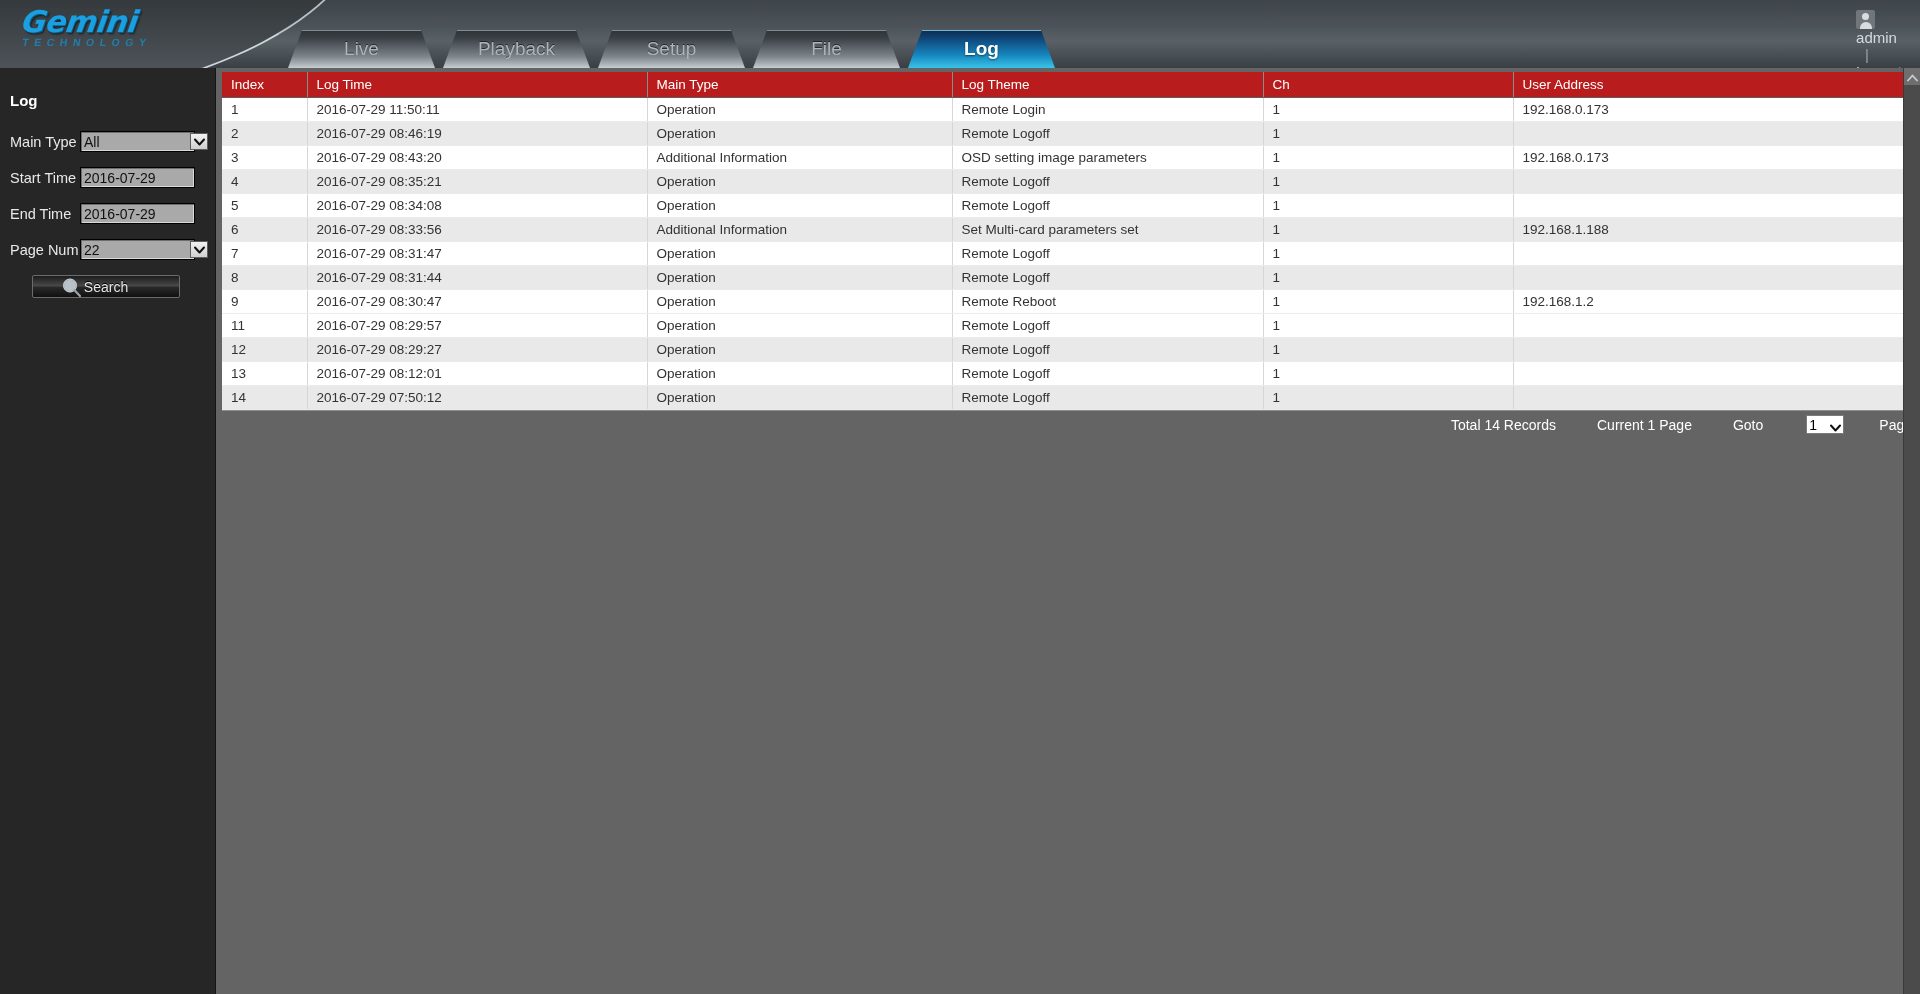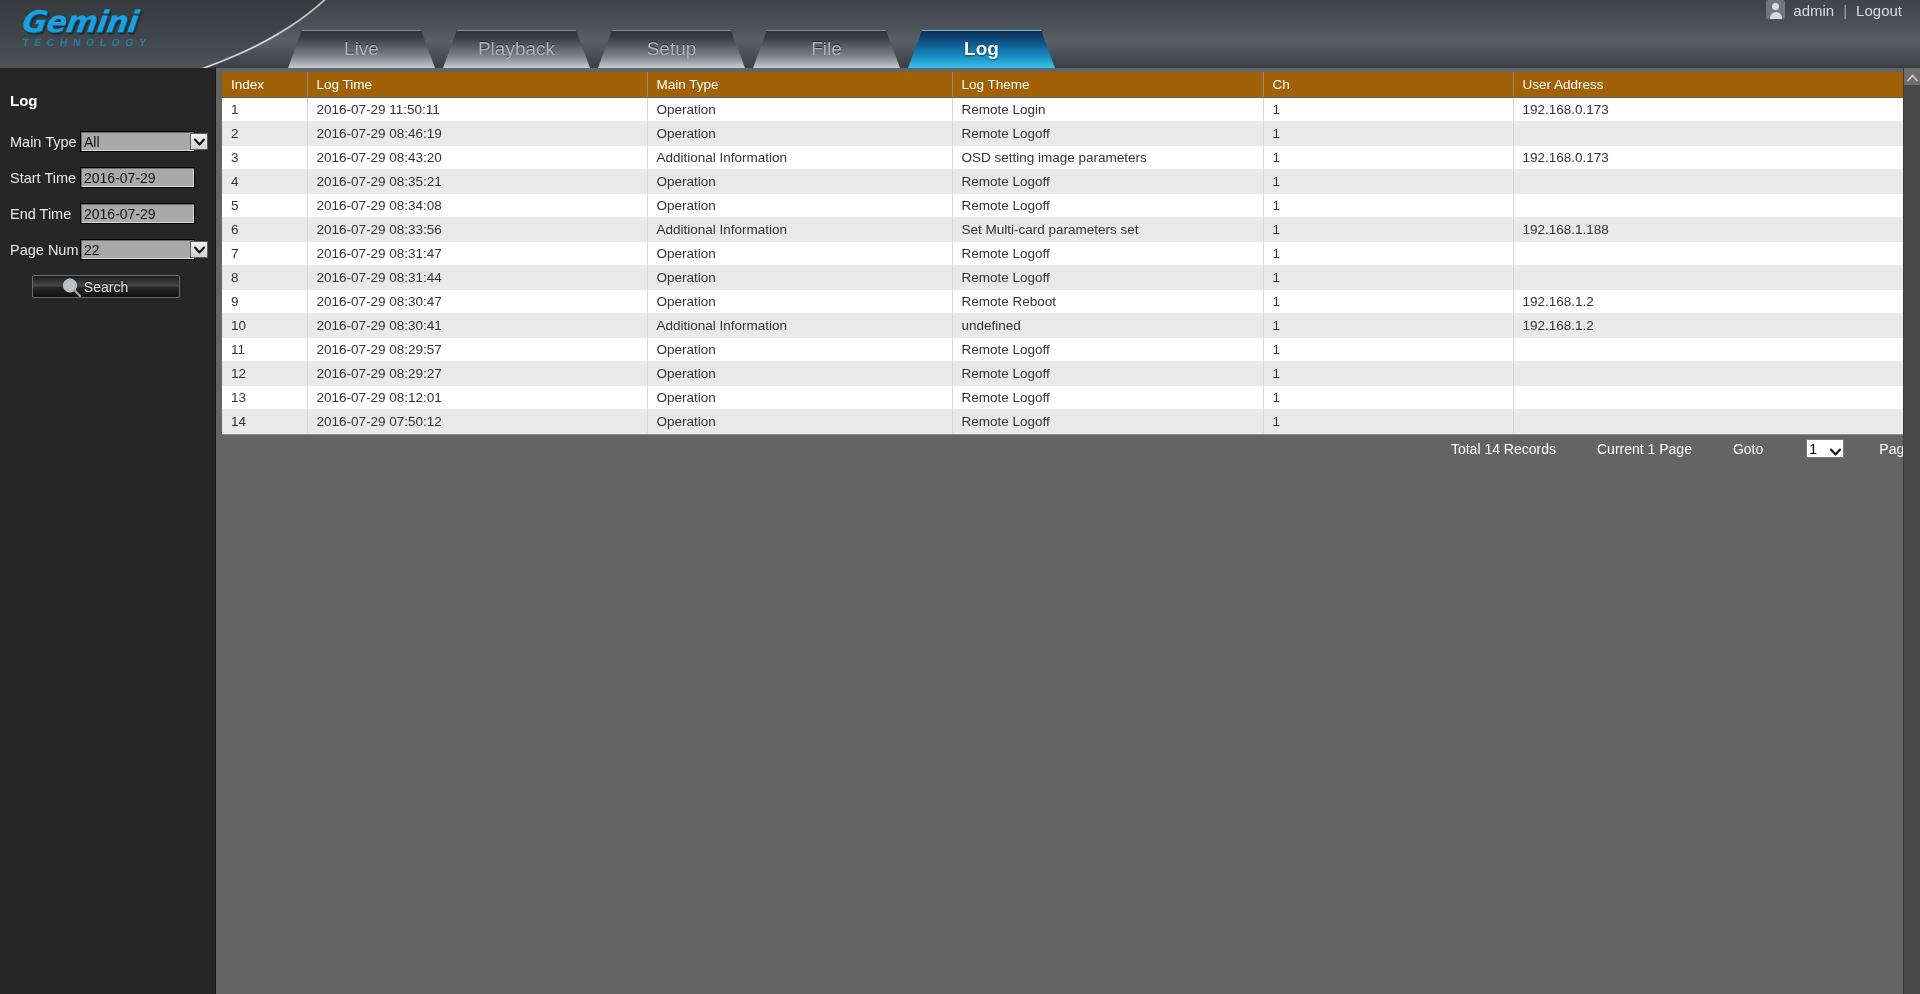--- a/index.html
+++ b/index.html
@@ -73,24 +73,25 @@
   }
   .tab.active {
     background: linear-gradient(to bottom, #0c2b4e 0%, #0f4a7e 25%, #1685bd 65%, #39c3e8 100%);
     color: #ffffff;
     font-weight: bold;
     text-shadow: 0 1px 2px rgba(0,0,0,.5);
   }
   .tab.active::before { border-top: 1px solid rgba(160,225,250,.75); }
 
   .user-area {
-    position: absolute; right: 18px; top: 0;
-    display: flex; align-items: flex-end;
+    position: absolute; right: 18px; top: 10px;
+    display: flex; align-items: flex-start;
     font-size: 15px; color: #d6dadd;
     z-index: 6;
+    flex-direction: column;
   }
   .avatar {
     width: 19px; height: 19px; margin-right: 8px;
     background: #6f777c;
     border-radius: 2px;
     position: relative; overflow: hidden;
   }
   .avatar::before {
     content: ""; position: absolute;
     left: 6px; top: 3px; width: 7px; height: 7px;
@@ -185,21 +186,21 @@
     background: #fff;
     border-bottom: 1px solid #8d8d8d;
   }
   table.log-table {
     width: 100%;
     border-collapse: collapse;
     table-layout: fixed;
     font-size: 13.5px;
   }
   table.log-table th {
-    background: #a16207;
+    background: #b91c1c;
     color: #ffffff;
     font-weight: normal;
     text-align: left;
     height: 25px;
     padding: 0 0 0 9px;
     border-right: 1px solid #8b8b8b;
     border-bottom: 1px solid #5c5c5c;
   }
   table.log-table th:last-child { border-right: none; }
   table.log-table td {
@@ -441,28 +442,20 @@
               <td></td>
             </tr>
             <tr class="even">
               <td>9</td>
               <td>2016-07-29 08:30:47</td>
               <td>Operation</td>
               <td>Remote Reboot</td>
               <td>1</td>
               <td>192.168.1.2</td>
             </tr>
-            <tr class="odd">
-              <td>10</td>
-              <td>2016-07-29 08:30:41</td>
-              <td>Additional Information</td>
-              <td>undefined</td>
-              <td>1</td>
-              <td>192.168.1.2</td>
-            </tr>
             <tr class="even">
               <td>11</td>
               <td>2016-07-29 08:29:57</td>
               <td>Operation</td>
               <td>Remote Logoff</td>
               <td>1</td>
               <td></td>
             </tr>
             <tr class="odd">
               <td>12</td>

